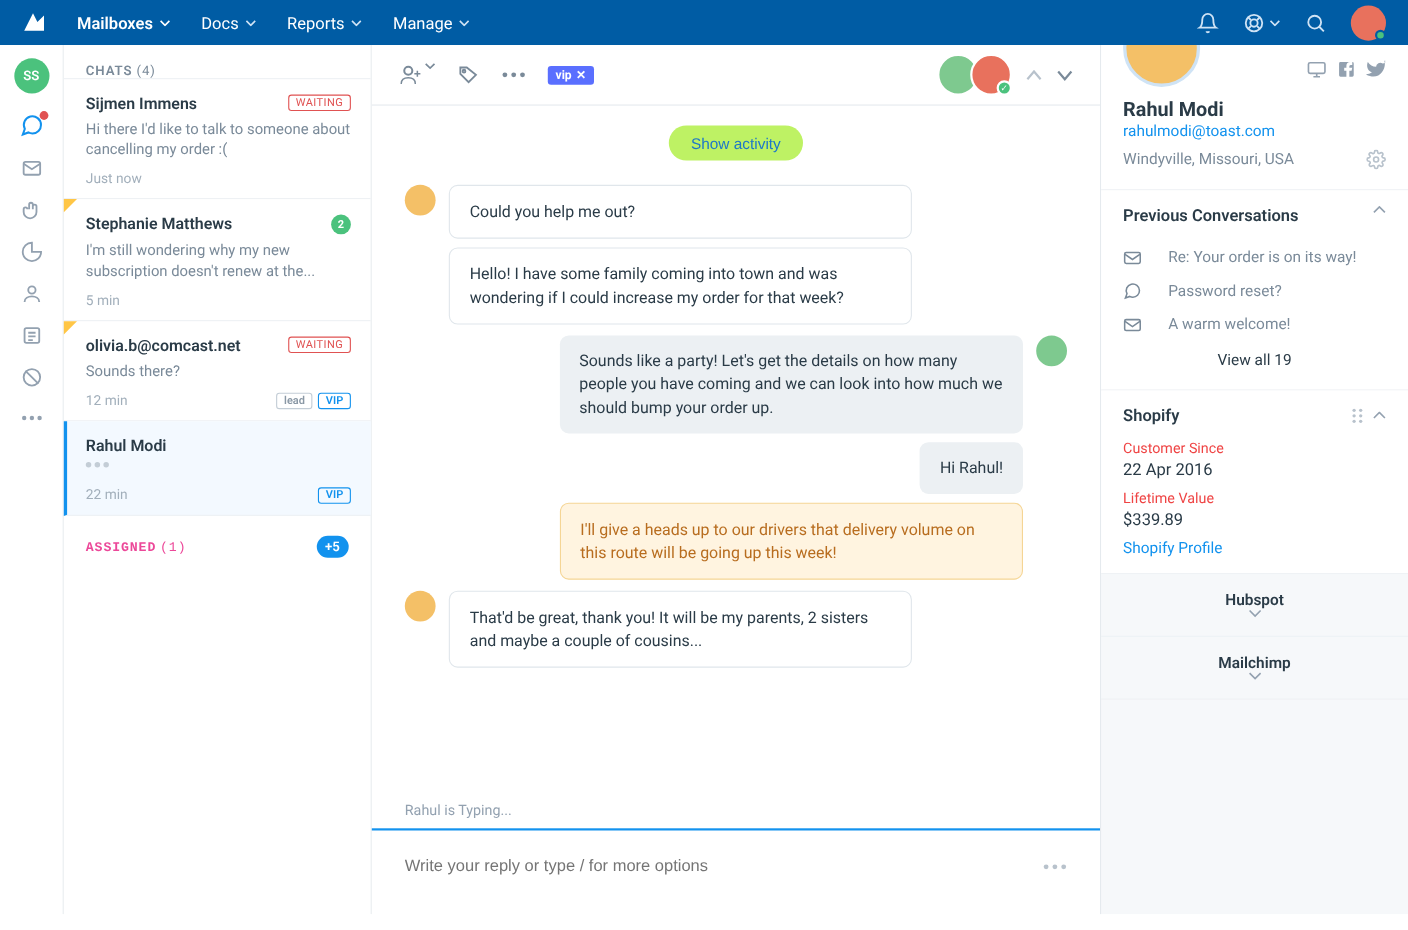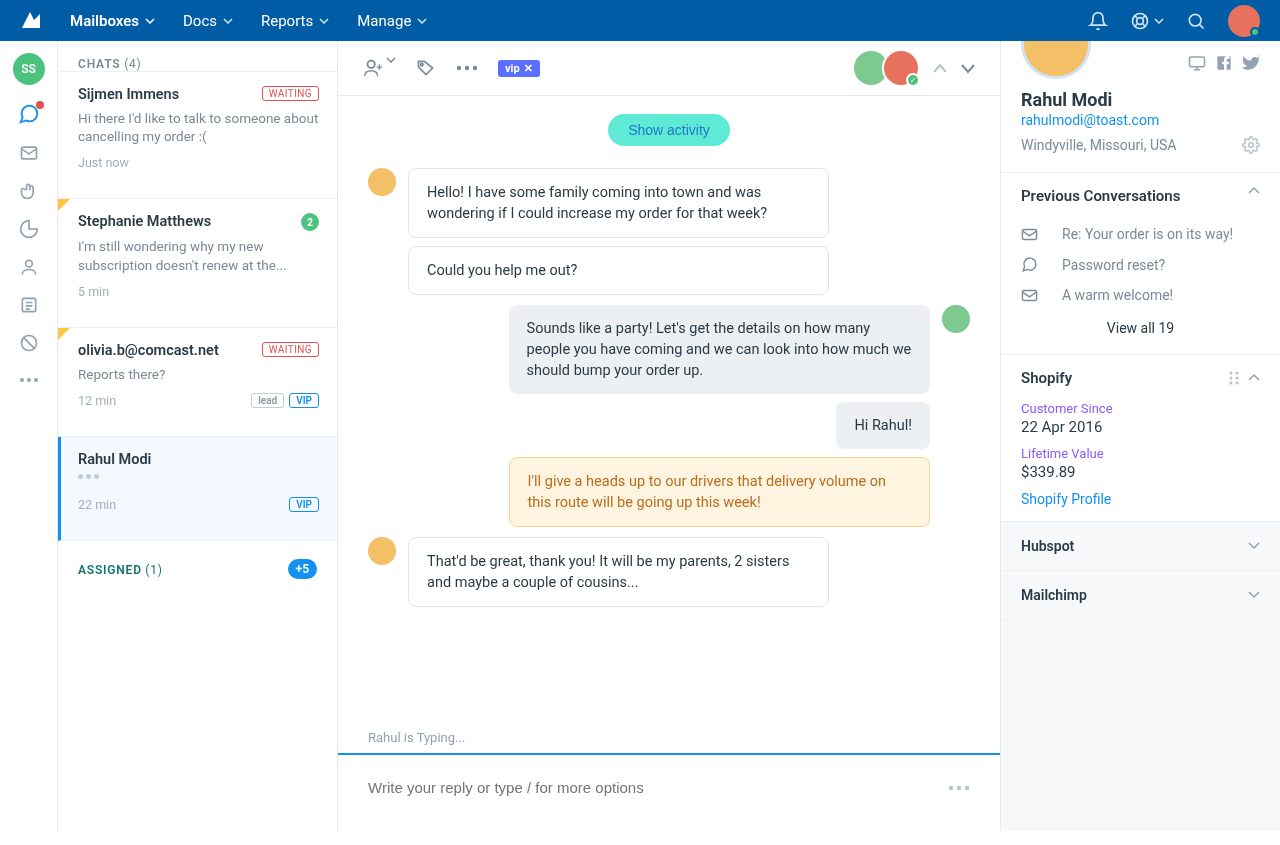--- a/index.html
+++ b/index.html
@@ -23,52 +23,52 @@
 
 .iconbar { width: 58px; background: #fff; border-right: 1px solid #e5eaee; display: flex; flex-direction: column; align-items: center; padding-top: 12px; gap: 18px; }
 .iconbar .ss-badge { width: 32px; height: 32px; border-radius: 50%; background: #4bc27d; color: #fff; font-size: 12px; font-weight: 600; display: flex; align-items: center; justify-content: center; }
 .iconbar-icon { color: #93a1b0; cursor: pointer; position: relative; }
 .iconbar-icon.active { color: #1292ee; }
 .iconbar-icon .dot { position: absolute; top: -2px; right: -4px; width: 8px; height: 8px; background: #e05252; border-radius: 50%; }
 
 .chatlist { width: 280px; border-right: 1px solid #e5eaee; background: #fff; display: flex; flex-direction: column; }
 .chatlist-header { padding: 16px 20px 0; color: #7a8a99; font-size: 12px; letter-spacing: 0.8px; font-weight: 600; border-bottom: 1px solid #eef1f4; }
 .chatlist-header .count { font-weight: 400; }
-.chatitem { padding: 14px 18px 28px 20px; border-bottom: 1px solid #eef1f4; position: relative; cursor: pointer; }
+.chatitem { padding: 14px 18px 10px 20px; border-bottom: 1px solid #eef1f4; position: relative; cursor: pointer; }
 .chatitem.selected { background: #f3f9ff; border-left: 3px solid #1292ee; padding-left: 17px; }
 .chatitem .corner { position: absolute; top: 0; left: 0; width: 0; height: 0; border-top: 12px solid #ffc646; border-right: 12px solid transparent; }
 .chatitem-row1 { display: flex; justify-content: space-between; align-items: flex-start; margin-bottom: 6px; }
 .chatitem-name { font-weight: 600; color: #2a3b47; font-size: 14.5px; }
 .badge-wait { font-size: 10px; font-weight: 400; color: #e05252; border: 1px solid #e05252; padding: 1px 6px; border-radius: 3px; letter-spacing: 0.4px; }
 .badge-count { width: 18px; height: 18px; border-radius: 50%; background: #4bc27d; color: #fff; font-size: 10px; font-weight: 700; display: flex; align-items: center; justify-content: center; }
 .chatitem-preview { color: #7a8a99; font-size: 13.5px; line-height: 1.35; margin-bottom: 10px; }
 .chatitem-bottom { display: flex; justify-content: space-between; align-items: center; }
 .chatitem-time { color: #a2afbb; font-size: 12.5px; }
 .pills { display: flex; gap: 5px; }
 .pill { font-size: 10px; padding: 1px 6px; border-radius: 3px; font-weight: 600; }
 .pill-lead { color: #8a98a5; border: 1px solid #c3cdd6; }
 .pill-vip { color: #1292ee; border: 1px solid #1292ee; }
 .typing-dots { display: flex; gap: 3px; }
 .typing-dots span { width: 5px; height: 5px; background: #c3cdd6; border-radius: 50%; }
 .assigned-header { padding: 18px 20px; display: flex; justify-content: space-between; align-items: center; }
-.assigned-label { color: #0f766e; font-size: 12px; letter-spacing: 0.8px; font-weight: 600; }
+.assigned-label { color: #ec4899; font-size: 12px; letter-spacing: 0.8px; font-weight: 600; font-family: Liberation Mono, monospace; }
 .plus-badge { background: #1292ee; color: #fff; font-size: 12px; font-weight: 600; padding: 3px 8px; border-radius: 10px; }
 
 .conv { flex: 1; display: flex; flex-direction: column; background: #fff; }
 .conv-toolbar { height: 55px; border-bottom: 1px solid #e5eaee; display: flex; align-items: center; justify-content: space-between; padding: 0 24px; }
 .conv-toolbar-left { display: flex; align-items: center; gap: 20px; }
 .conv-toolbar-right { display: flex; align-items: center; gap: 12px; }
 .toolbar-icon { color: #7a8a99; cursor: pointer; display: flex; }
 .tag-vip { background: #5a6fff; color: #fff; font-size: 11px; font-weight: 700; padding: 2px 7px; border-radius: 3px; display: flex; align-items: center; gap: 4px; }
 .tag-vip .x { cursor: pointer; font-size: 11px; }
 .assignee { width: 38px; height: 38px; border-radius: 50%; border: 2px solid #fff; margin-left: -8px; position: relative; }
 .assignee .check { position: absolute; bottom: -2px; right: -2px; width: 14px; height: 14px; background: #4bc27d; border: 2px solid #fff; border-radius: 50%; display: flex; align-items: center; justify-content: center; color: #fff; font-size: 8px; }
 
 .conv-body { flex: 1; overflow-y: auto; padding: 18px 30px 10px; }
-.show-activity { background: #5eead4; color: #1d77c9; font-size: 14px; padding: 8px 20px; border-radius: 20px; border: none; cursor: pointer; margin: 0 auto 22px; display: block; text-align: center; }
+.show-activity { background: #bef264; color: #1d77c9; font-size: 14px; padding: 8px 20px; border-radius: 20px; border: none; cursor: pointer; margin: 0 auto 22px; display: block; text-align: center; }
 .msg-row { display: flex; gap: 12px; margin-bottom: 10px; align-items: flex-start; }
 .msg-row.right { justify-content: flex-end; }
 .msg-row.right .bubble-col { align-items: flex-end; }
 .bubble-col { display: flex; flex-direction: column; gap: 8px; max-width: 70%; }
 .bubble { padding: 13px 18px; border-radius: 8px; font-size: 14.5px; line-height: 1.45; }
 .bubble.incoming { background: #fff; border: 1px solid #e0e6eb; color: #2a3b47; }
 .bubble.outgoing { background: #ecf0f3; color: #2a3b47; }
 .bubble.note { background: #fff4e0; border: 1px solid #f5d595; color: #b86d1f; }
 .typing-status { color: #93a1b0; font-size: 13px; padding: 8px 30px; }
 .reply-area { border-top: 2px solid #1292ee; padding: 24px 30px 35px; display: flex; justify-content: space-between; align-items: center; }
@@ -83,24 +83,24 @@
 .profile-name { font-weight: 700; font-size: 18px; color: #2a3b47; margin-top: 10px; }
 .profile-email { color: #1292ee; font-size: 14px; margin-top: 2px; }
 .profile-loc-row { display: flex; justify-content: space-between; align-items: center; margin-top: 8px; }
 .profile-loc { color: #7a8a99; font-size: 14px; }
 .panel { background: #fff; border-bottom: 1px solid #eef1f4; }
 .panel-header { padding: 14px 20px; display: flex; justify-content: space-between; cursor: pointer; }
 .panel-title { font-weight: 600; color: #2a3b47; font-size: 15px; }
 .panel-body { padding: 0 20px 14px; }
 .prevconv-item { display: flex; gap: 24px; align-items: center; padding: 7px 0; color: #7a8a99; font-size: 14px; cursor: pointer; }
 .viewall { color: #2a3b47; text-align: center; padding: 10px 0 4px; font-size: 14px; cursor: pointer; }
-.meta-label { color: #8b5cf6; font-size: 13px; }
+.meta-label { color: #ef4444; font-size: 13px; }
 .meta-value { color: #2a3b47; font-size: 15px; margin-bottom: 10px; margin-top: 2px; }
 .shopify-link { color: #1292ee; font-size: 14px; cursor: pointer; }
-.panel-collapsed { background: #f6f8fa; padding: 16px 20px; display: flex; justify-content: space-between; align-items: center; cursor: pointer; border-bottom: 1px solid #eef1f4; }
+.panel-collapsed { background: #f6f8fa; padding: 16px 20px; display: flex; justify-content: space-between; align-items: center; cursor: pointer; border-bottom: 1px solid #eef1f4; flex-direction: column; }
 .panel-collapsed .title { font-weight: 600; color: #2a3b47; }
 .chev { color: #93a1b0; }
 .drag-icon { color: #b8c2cc; margin-right: 8px; }
 svg { display: block; }
 </style>
 </head>
 <body>
 
 <div class="topbar">
   <div class="topbar-left">
@@ -243,21 +243,21 @@
           <div class="chatitem-bottom">
             <span class="chatitem-time">5 min</span>
           </div>
         </div>
         <div class="chatitem">
           <div class="corner"></div>
           <div class="chatitem-row1">
             <span class="chatitem-name">olivia.b@comcast.net</span>
             <span class="badge-wait">WAITING</span>
           </div>
-          <div class="chatitem-preview">Reports there?</div>
+          <div class="chatitem-preview">Sounds there?</div>
           <div class="chatitem-bottom">
             <span class="chatitem-time">12 min</span>
             <div class="pills">
               <span class="pill pill-lead">lead</span>
               <span class="pill pill-vip">VIP</span>
             </div>
           </div>
         </div>
         <div class="chatitem selected">
           <div class="chatitem-row1">
@@ -335,22 +335,22 @@
           </div>
       </div>
     </div>
 
     <div class="conv-body">
       <button class="show-activity">Show activity</button>
       <div id="messages">
           <div class="msg-row ">
             <span class="avatar avatar-sm "></span>
             <div class="bubble-col">
+              <div class="bubble incoming">Could you help me out?</div>
               <div class="bubble incoming">Hello! I have some family coming into town and was wondering if I could increase my order for that week?</div>
-              <div class="bubble incoming">Could you help me out?</div>
             </div>
           </div>
           <div class="msg-row right">
             <div class="bubble-col">
               <div class="bubble outgoing">Sounds like a party! Let's get the details on how many people you have coming and we can look into how much we should bump your order up.</div>
               <div class="bubble outgoing">Hi Rahul!</div>
               <div class="bubble note">I'll give a heads up to our drivers that delivery volume on this route will be going up this week!</div>
             </div>
             <span class="avatar avatar-sm avatar-green"></span>
           </div>

